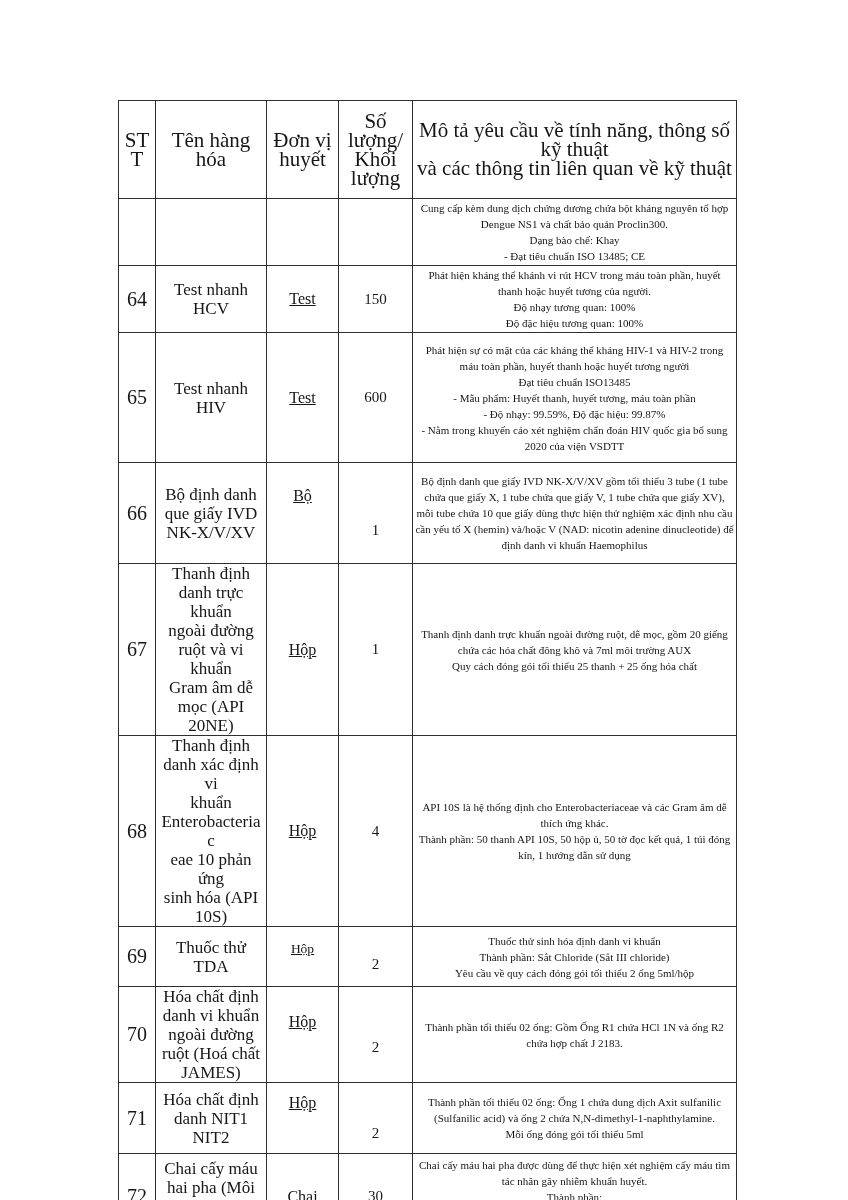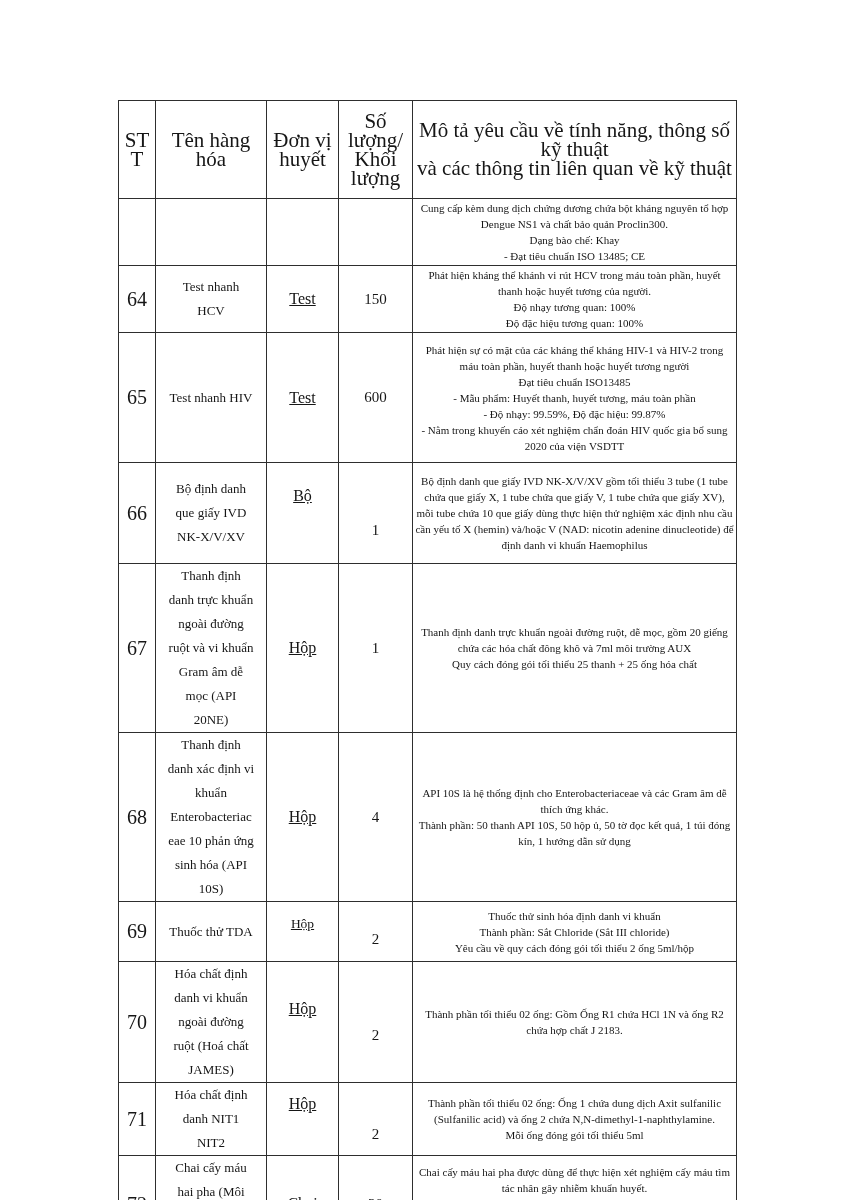--- a/index.html
+++ b/index.html
@@ -29,21 +29,21 @@
     overflow: hidden;
     padding: 0;
   }
   .doc-table th {
     font-weight: normal;
     font-size: 21px;
     line-height: 19px;
     padding: 0 2px;
   }
   td.c-stt  { font-size: 20px; }
-  td.c-name { font-size: 13px; line-height: 24px; padding: 0 2px; overflow-wrap: break-word; }
+  td.c-name { font-size: 17px; line-height: 19px; padding: 0 2px; overflow-wrap: break-word; }
   td.c-unit { font-size: 16px; text-decoration: underline; }
   td.c-qty  { font-size: 15px; }
   td.c-desc { font-size: 11px; line-height: 16px; padding: 1px 2px; }
 </style>
 </head>
 <body>
 
 <div class="page">
   <table class="doc-table">
     <colgroup>

